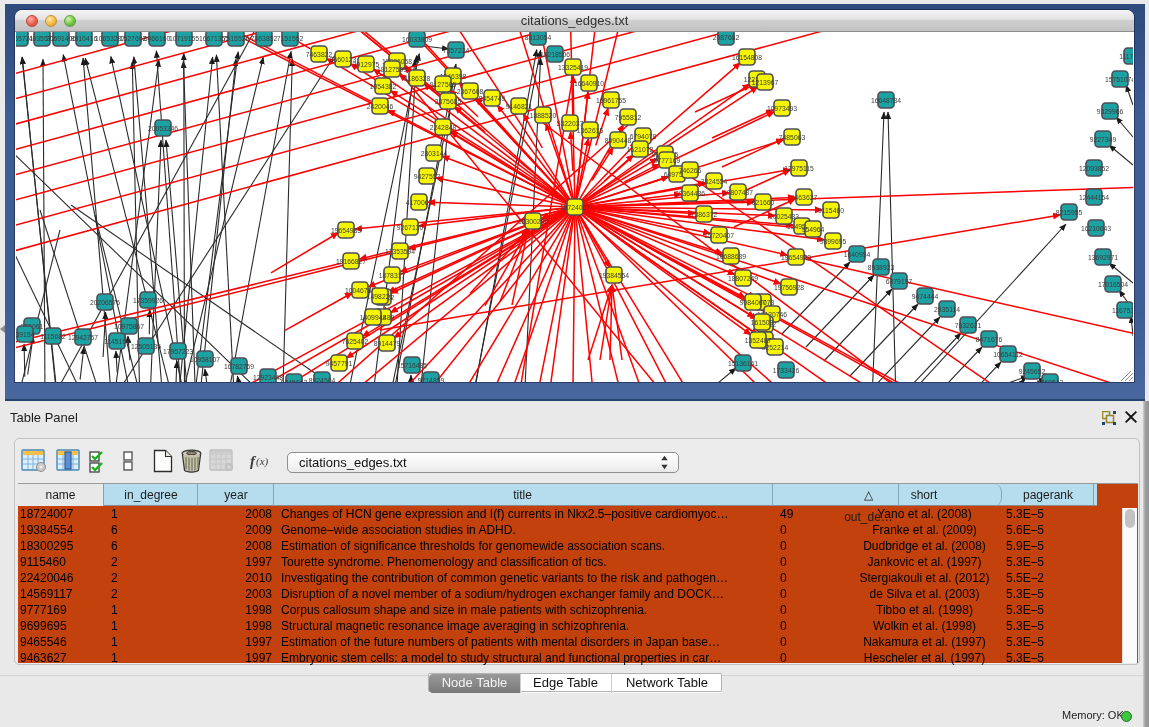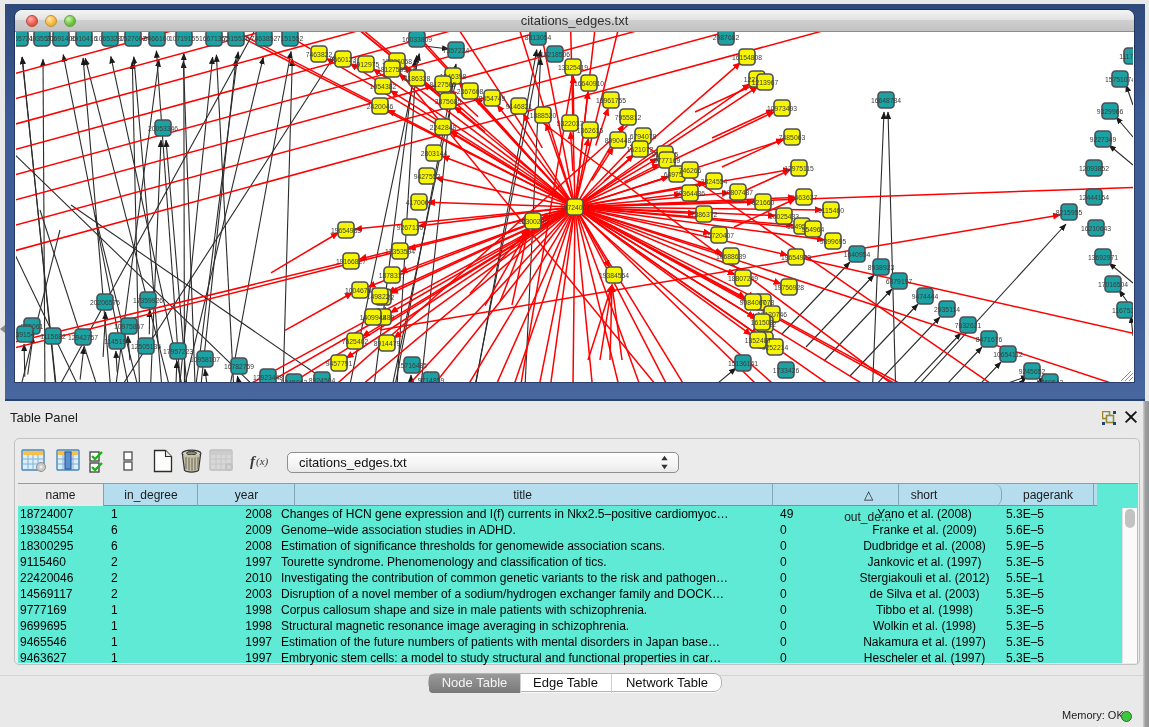--- a/index.html
+++ b/index.html
@@ -36,21 +36,21 @@
 #tbox { position:absolute; left:14px; top:438px; width:1126px; height:227px;
   background:#ebebeb; border:1px solid #c2c2c2; border-radius:5px; }
 #toolbar { position:absolute; left:0px; top:10px; }
 #combo { position:absolute; left:272px; top:13px; width:392px; height:21px;
   border:1px solid #8f8f8f; border-radius:5px;
   background:linear-gradient(#ffffff,#f2f2f2 70%,#e8e8e8); font-size:13px; color:#111;
   line-height:19px; padding-left:11px; }
 #combo .arr { position:absolute; right:9px; top:0; height:100%; }
 
 #tablewrap { position:absolute; left:3px; top:44px; width:1120px; height:180px;
-  background:#5eead4; border-top:1px solid #9a9a9a; }
+  background:#c2410c; border-top:1px solid #9a9a9a; }
 #thead { position:absolute; left:0; top:0; width:1079px; height:22px;
   background:#b5ddee; border-bottom:1px solid #8a8a8a; font-size:12px; color:#1c1c1c; }
 #thead .h { position:absolute; top:0; height:22px; line-height:22px; text-align:center;
   border-right:1px solid #84a7b8; }
 #thead .h0 { background:#e8e8e8; border-right:1px solid #9a9a9a; }
 #tbody { position:absolute; left:0; top:22px; width:1079px; font-size:12px; color:#000; }
 .tr { position:relative; height:16px; line-height:16px; white-space:nowrap; }
 .tr div { position:absolute; top:0; height:16px; overflow:hidden; }
 .c0 { left:2px;  width:83px; }
 .c1 { left:93px; width:86px; }
@@ -59,21 +59,21 @@
 .c4 { left:762px; width:66px; }
 .c5 { left:829px; width:155px; text-align:center; }
 .c6 { left:988px; width:88px; }
 #vscroll { position:absolute; left:1104px; top:24px; width:15px; height:155px;
   background:#fafafa; border-left:1px solid #e0e0e0; }
 #vscroll .thumb { position:absolute; left:2px; top:1px; width:10px; height:19px;
   background:#c2c2c2; border-radius:5px; }
 
 #tabsline { position:absolute; left:0px; top:675px; width:1143px; height:1px; background:#d4d4d4; }
 #tabs { position:absolute; left:428px; top:673px; width:294px; height:19px;
-  background:#fff; border:1px solid #b4b4b4; border-radius:8px; font-size:13px;
+  background:#fff; border:1px solid #b4b4b4; border-radius:1px; font-size:13px;
   box-shadow:0 1px 0 rgba(255,255,255,.7); }
 #tabs .seg { position:absolute; top:0; height:19px; line-height:18px; text-align:center; color:#111; }
 #tabs .sel { background:linear-gradient(#9a9a9a,#787878); color:#f4f4f4;
   border-radius:4px 0 0 4px; }
 #tabs .d1 { left:91px; width:90px; border-left:1px solid #cfcfcf; }
 #tabs .d2 { left:182px; width:111px; border-left:1px solid #cfcfcf; }
 #memory { position:absolute; left:1062px; top:709px; font-size:11px; color:#1c1c1c; }
 #memdot { position:absolute; left:1121px; top:711px; width:11px; height:11px; border-radius:50%;
   background:#3cc83c; border:1.5px solid #2a6b2a; }
 </style></head>
@@ -674,21 +674,21 @@
     <div id="combo">citations_edges.txt
       <svg class="arr" width="9" height="21" viewBox="0 0 9 21">
           <path d="M4.5 3 L8 8 L1 8 z" fill="#333"></path>
           <path d="M4.5 18 L8 13 L1 13 z" fill="#333"></path>
         </svg>
     </div>
     <div id="tablewrap">
       <div id="thead">
         <div class="h h0" style="left:0;width:86px;">name</div>
         <div class="h" style="left:87px;width:93px;">in_degree</div>
-        <div class="h" style="left:181px;width:96px;">year</div>
+        <div class="h" style="left:181px;width:75px;">year</div>
         <div class="h" style="left:255px;width:500px;">title</div>
         <div class="h" style="left:792px;width:89px;padding-left:29px;">△ out_de…</div>
         <div class="h" style="left:829px;width:155px;border-radius:8px;">short</div>
         <div class="h" style="left:985px;width:91px;border-right:1px solid #9a9a9a;">pagerank</div>
       </div>
       <div id="tbody">
 <div class="tr">
             <div class="c0">18724007</div>
             <div class="c1">1</div>
             <div class="c2">2008</div>
@@ -724,21 +724,21 @@
             <div class="c5">Jankovic et al. (1997)</div>
             <div class="c6">5.3E–5</div>
           </div>
 <div class="tr">
             <div class="c0">22420046</div>
             <div class="c1">2</div>
             <div class="c2">2010</div>
             <div class="c3">Investigating the contribution of common genetic variants to the risk and pathogen…</div>
             <div class="c4">0</div>
             <div class="c5">Stergiakouli et al. (2012)</div>
-            <div class="c6">5.5E–1</div>
+            <div class="c6">5.5E–2</div>
           </div>
 <div class="tr">
             <div class="c0">14569117</div>
             <div class="c1">2</div>
             <div class="c2">2003</div>
             <div class="c3">Disruption of a novel member of a sodium/hydrogen exchanger family and DOCK…</div>
             <div class="c4">0</div>
             <div class="c5">de Silva et al. (2003)</div>
             <div class="c6">5.3E–5</div>
           </div>

